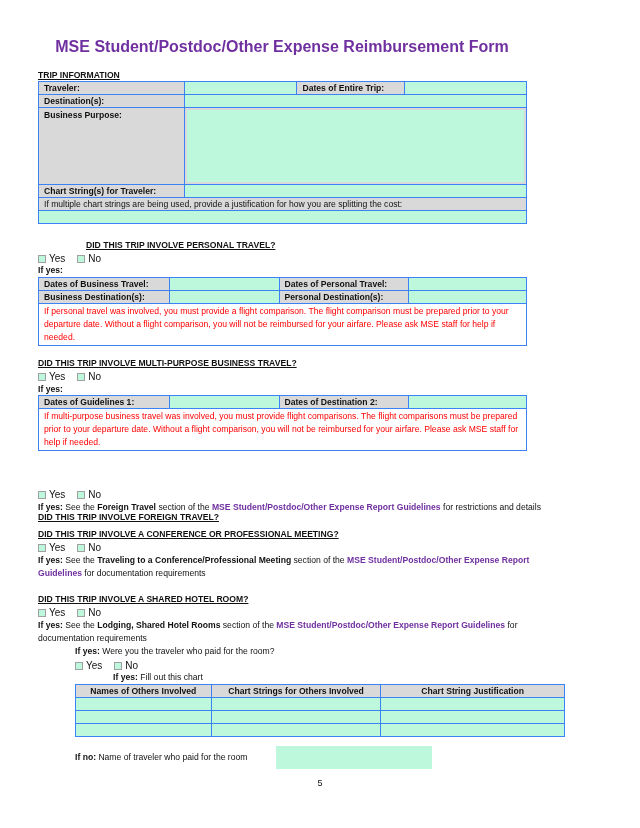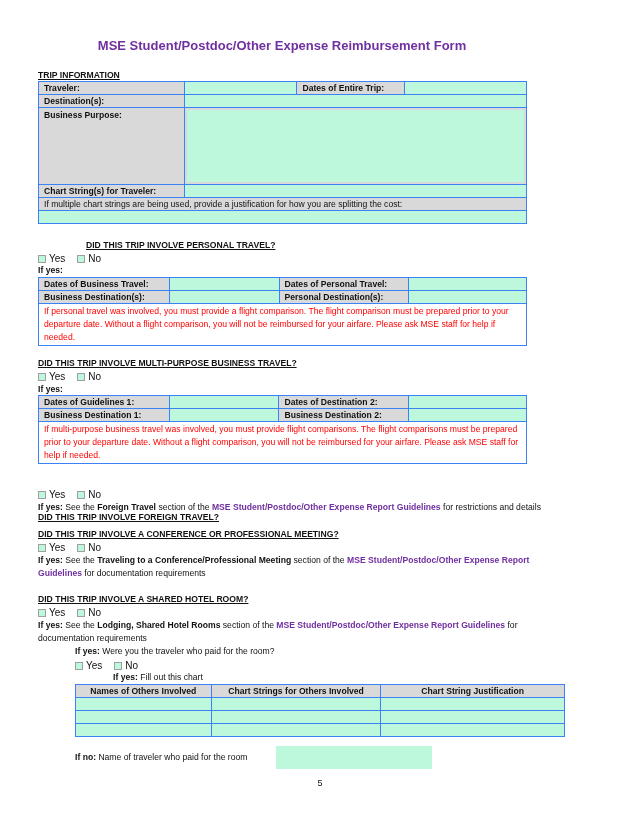--- a/index.html
+++ b/index.html
@@ -3,21 +3,21 @@
 <meta charset="utf-8">
 <style>
   * { box-sizing: border-box; margin: 0; padding: 0; }
   body {
     width: 640px; height: 828px; background: #ffffff;
     font-family: "Liberation Sans", sans-serif; color: #111;
     position: relative; overflow: hidden;
   }
   .title {
     position: absolute; top: 38px; left: 0; width: 564px; text-align: center;
-    font-size: 13px; font-weight: bold; color: #7030a0;
+    font-size: 16px; font-weight: bold; color: #7030a0;
   }
   .sec-head {
     position: absolute; left: 38px; font-size: 8.6px; font-weight: bold;
     text-decoration: underline; color: #111;
   }
   table.grid {
     position: absolute; border-collapse: collapse; font-size: 8.6px;
   }
   table.grid td, table.grid th {
     border: 1px solid #3b82f6; padding: 0 5px; height: 13px; vertical-align: middle;
@@ -146,26 +146,20 @@
       <col style="width:118px">
     </colgroup>
   <tbody>
       <tr>
     <td class="lbl">Dates of Guidelines 1:</td>
     <td class="inp"></td>
     <td class="lbl">Dates of Destination 2:</td>
     <td class="inp"></td>
   </tr>
   <tr>
-    <td class="lbl">Business Destination 1:</td>
-    <td class="inp"></td>
-    <td class="lbl">Business Destination 2:</td>
-    <td class="inp"></td>
-  </tr>
-  <tr>
     <td colspan="4" class="note">If multi-purpose business travel was involved, you must provide flight comparisons. The flight comparisons must be prepared prior to your departure date. Without a flight comparison, you will not be reimbursed for your airfare. Please ask MSE staff for help if needed.</td>
   </tr>
 </tbody>
   </table>
 
 <div class="sec-head" style="top:476px;margin-top:36px;">DID THIS TRIP INVOLVE FOREIGN TRAVEL?</div>
 <div class="checks" style="left:38px; top:489px;">
   <span class="check">
       <span class="cb"></span>
       <span>Yes</span>

